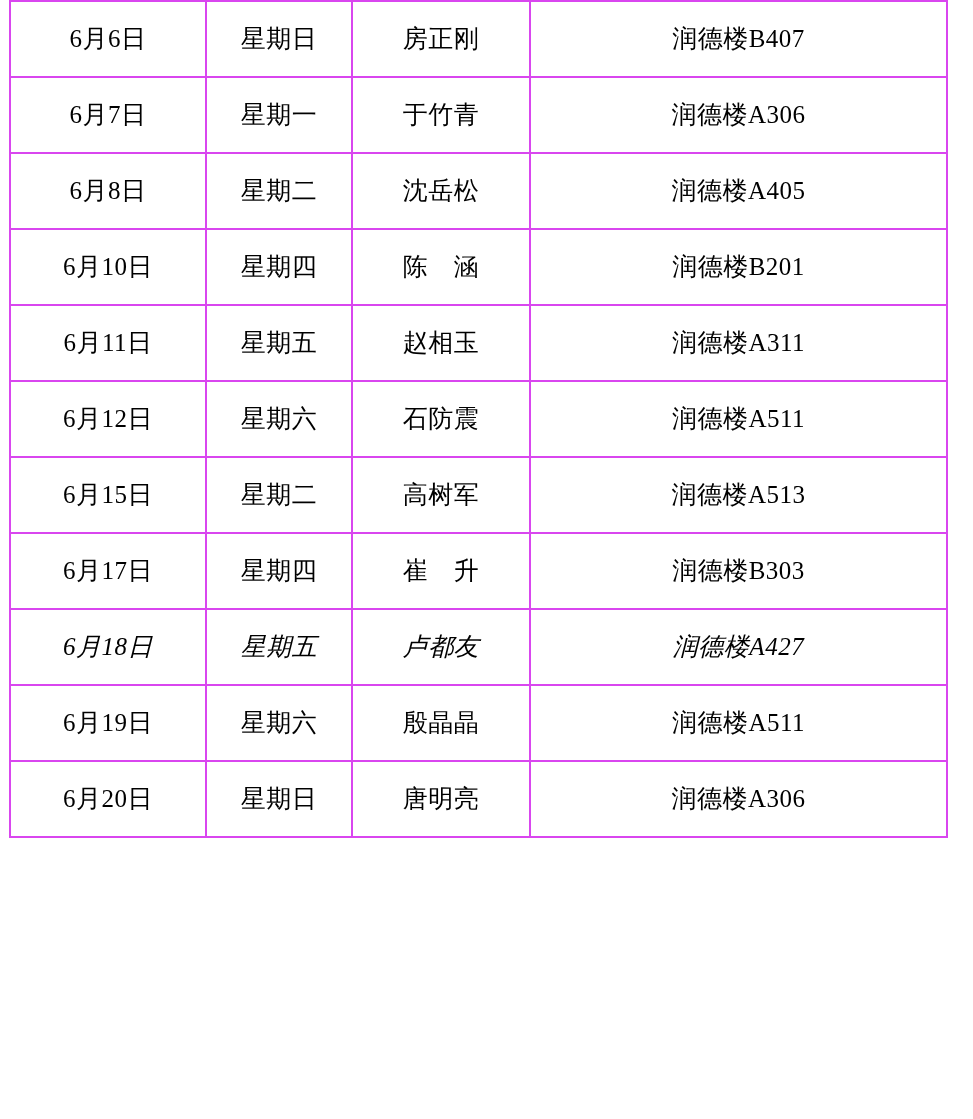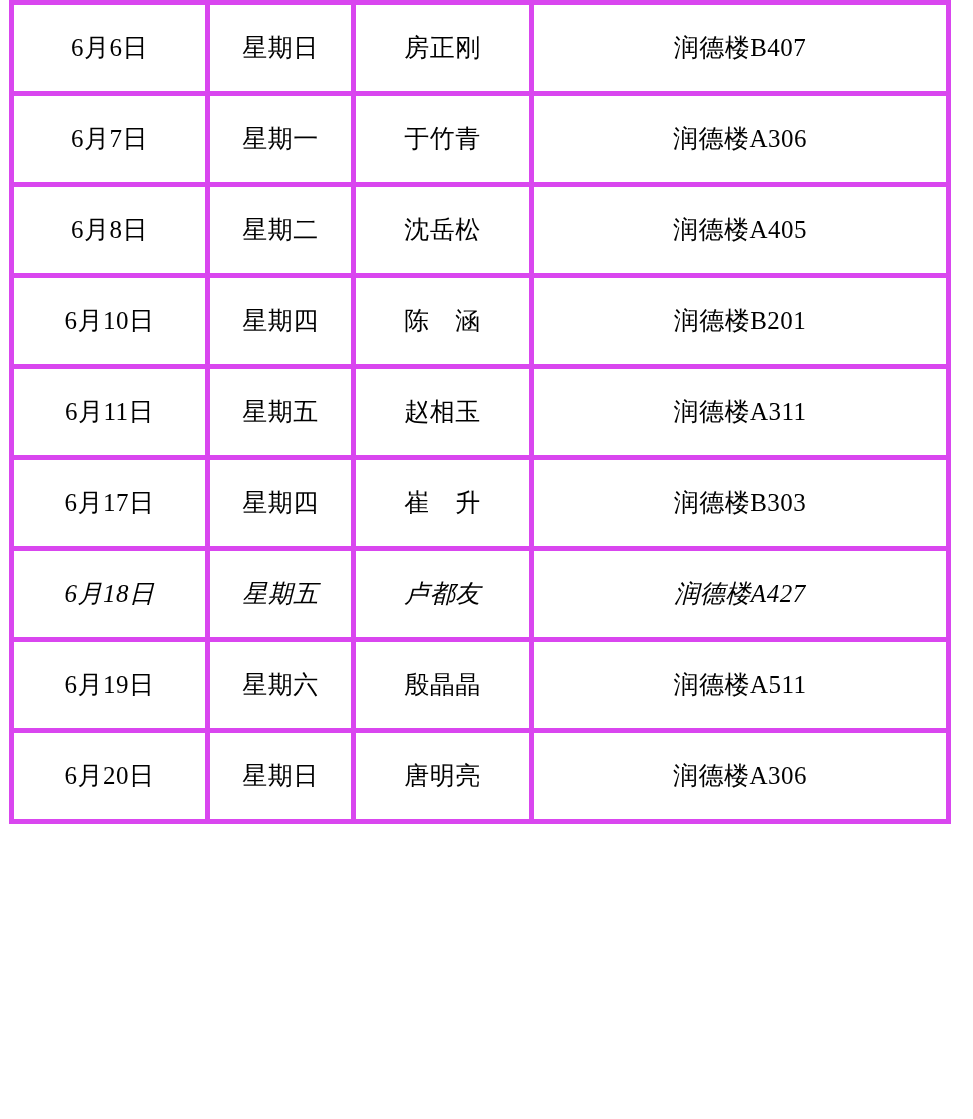--- a/index.html
+++ b/index.html
@@ -25,28 +25,28 @@
     width: 937px;
     margin-left: 9px;
     table-layout: fixed;
   }
   table.schedule col.c-date  { width: 196px; }
   table.schedule col.c-day   { width: 146px; }
   table.schedule col.c-name  { width: 178px; }
   table.schedule col.c-place { width: 417px; }
 
   table.schedule td {
-    border: 5px solid #d946ef;
+    border: 2px solid #d946ef;
     height: 74px;
     text-align: center;
     vertical-align: middle;
     font-size: 25px;
     line-height: 1.1;
     letter-spacing: 0.5px;
-    padding: 6px 4px;
+    padding: 0 4px;
     white-space: nowrap;
   }
   td.cell-name {
     font-size: 25px;
   }
   td.cell-place {
     font-size: 24px;
   }
   
   tr.fold-below td {
@@ -90,20 +90,32 @@
           <td class="cell-name">陈　涵</td>
           <td class="cell-place">润德楼B201</td>
         </tr>
         <tr>
           <td class="cell-date">6月11日</td>
           <td class="cell-day">星期五</td>
           <td class="cell-name">赵相玉</td>
           <td class="cell-place">润德楼A311</td>
         </tr>
         <tr>
+          <td class="cell-date">6月12日</td>
+          <td class="cell-day">星期六</td>
+          <td class="cell-name">石防震</td>
+          <td class="cell-place">润德楼A511</td>
+        </tr>
+        <tr>
+          <td class="cell-date">6月15日</td>
+          <td class="cell-day">星期二</td>
+          <td class="cell-name">高树军</td>
+          <td class="cell-place">润德楼A513</td>
+        </tr>
+        <tr>
           <td class="cell-date">6月17日</td>
           <td class="cell-day">星期四</td>
           <td class="cell-name">崔　升</td>
           <td class="cell-place">润德楼B303</td>
         </tr>
         <tr class="fold-below">
           <td class="cell-date">6月18日</td>
           <td class="cell-day">星期五</td>
           <td class="cell-name">卢都友</td>
           <td class="cell-place">润德楼A427</td>

